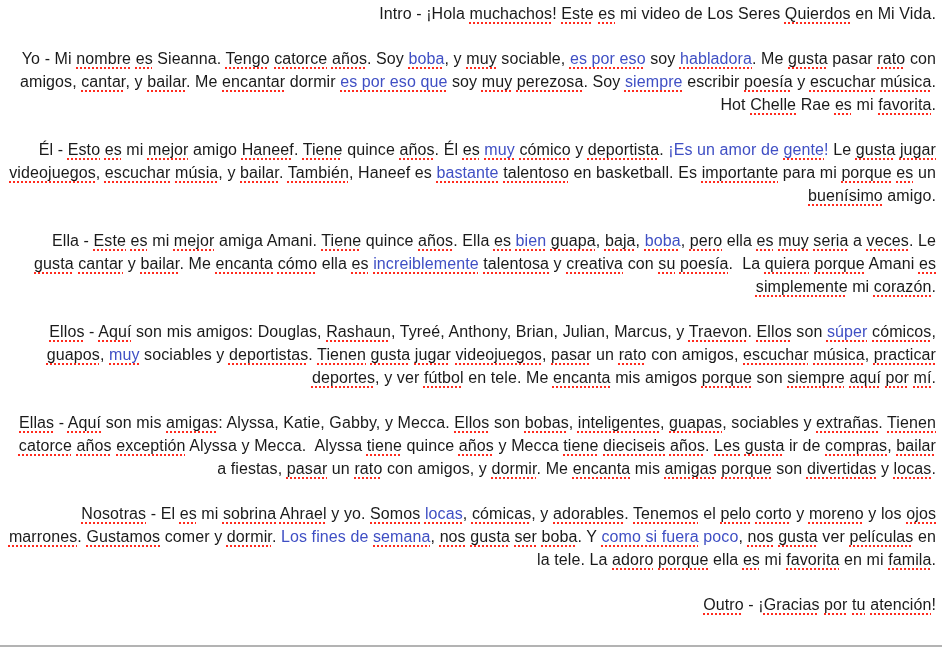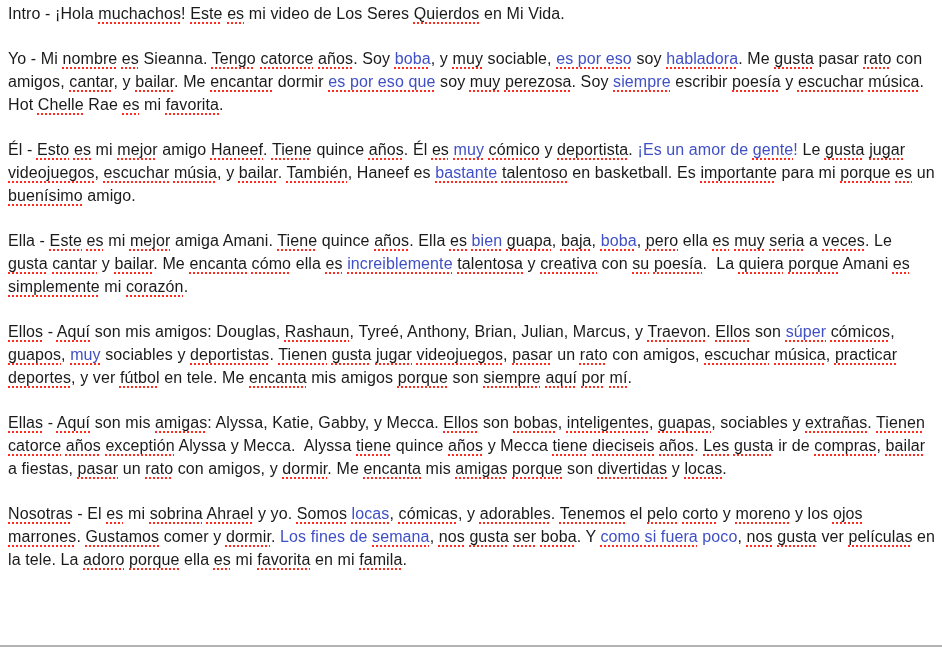--- a/index.html
+++ b/index.html
@@ -12,20 +12,21 @@
     font-family: "Liberation Sans", sans-serif;
   }
   main {
     position: relative;
     width: 942px;
     height: 650px;
   }
   #doc {
     padding: 2px 6px 0 8px;
     color: var(--text-color, #1a1a1a);
+    text-align: right;
   }
   #doc p {
     margin: 0 0 22px 0;
     font-size: 16px;
     line-height: 23px;
     white-space: pre-wrap;
     letter-spacing: 0.1px;
   }
   
   .sp {
@@ -53,15 +54,16 @@
 
 <main>
   <div id="doc">
       <p><span>Intro - ¡Hola </span><span class="sp">muchachos</span><span>! </span><span class="sp">Este</span><span> </span><span class="sp">es</span><span> mi video de Los Seres </span><span class="sp">Quierdos</span><span> en Mi Vida.</span></p>
       <p><span>Yo - Mi </span><span class="sp">nombre</span><span> </span><span class="sp">es</span><span> Sieanna. </span><span class="sp">Tengo</span><span> </span><span class="sp">catorce</span><span> </span><span class="sp">años</span><span>. Soy </span><span class="sp lk">boba</span><span>, y </span><span class="sp">muy</span><span> sociable, </span><span class="sp lk">es por eso</span><span> soy </span><span class="sp lk">habladora</span><span>. Me </span><span class="sp">gusta</span><span> pasar </span><span class="sp">rato</span><span> con amigos, </span><span class="sp">cantar</span><span>, y </span><span class="sp">bailar</span><span>. Me </span><span class="sp">encantar</span><span> dormir </span><span class="sp lk">es por eso que</span><span> soy </span><span class="sp">muy</span><span> </span><span class="sp">perezosa</span><span>. Soy </span><span class="sp lk">siempre</span><span> escribir </span><span class="sp">poesía</span><span> y </span><span class="sp">escuchar</span><span> </span><span class="sp">música</span><span>. Hot </span><span class="sp">Chelle</span><span> Rae </span><span class="sp">es</span><span> mi </span><span class="sp">favorita</span><span>.</span></p>
       <p><span>Él - </span><span class="sp">Esto</span><span> </span><span class="sp">es</span><span> mi </span><span class="sp">mejor</span><span> amigo </span><span class="sp">Haneef</span><span>. </span><span class="sp">Tiene</span><span> quince </span><span class="sp">años</span><span>. Él </span><span class="sp">es</span><span> </span><span class="sp lk">muy</span><span> </span><span class="sp">cómico</span><span> y </span><span class="sp">deportista</span><span>. </span><span class="lk">¡Es un amor de </span><span class="sp lk">gente</span><span class="lk">!</span><span> Le </span><span class="sp">gusta</span><span> </span><span class="sp">jugar</span><span> </span><span class="sp">videojuegos</span><span>, </span><span class="sp">escuchar</span><span> </span><span class="sp">músia</span><span>, y </span><span class="sp">bailar</span><span>. </span><span class="sp">También</span><span>, Haneef es </span><span class="sp lk">bastante</span><span> </span><span class="sp">talentoso</span><span> en basketball. Es </span><span class="sp">importante</span><span> para mi </span><span class="sp">porque</span><span> </span><span class="sp">es</span><span> un </span><span class="sp">buenísimo</span><span> amigo.</span></p>
       <p><span>Ella - </span><span class="sp">Este</span><span> </span><span class="sp">es</span><span> mi </span><span class="sp">mejor</span><span> amiga Amani. </span><span class="sp">Tiene</span><span> quince </span><span class="sp">años</span><span>. Ella </span><span class="sp">es</span><span> </span><span class="sp lk">bien</span><span> </span><span class="sp">guapa</span><span>, </span><span class="sp">baja</span><span>, </span><span class="sp lk">boba</span><span>, </span><span class="sp">pero</span><span> ella </span><span class="sp">es</span><span> </span><span class="sp">muy</span><span> </span><span class="sp">seria</span><span> a </span><span class="sp">veces</span><span>. Le </span><span class="sp">gusta</span><span> </span><span class="sp">cantar</span><span> y </span><span class="sp">bailar</span><span>. Me </span><span class="sp">encanta</span><span> </span><span class="sp">cómo</span><span> ella </span><span class="sp">es</span><span> </span><span class="sp lk">increiblemente</span><span> </span><span class="sp">talentosa</span><span> y </span><span class="sp">creativa</span><span> con </span><span class="sp">su</span><span> </span><span class="sp">poesía</span><span>.  La </span><span class="sp">quiera</span><span> </span><span class="sp">porque</span><span> Amani </span><span class="sp">es</span><span> </span><span class="sp">simplemente</span><span> mi </span><span class="sp">corazón</span><span>.</span></p>
       <p><span class="sp">Ellos</span><span> - </span><span class="sp">Aquí</span><span> son mis amigos: Douglas, </span><span class="sp">Rashaun</span><span>, Tyreé, Anthony, Brian, Julian, Marcus, y </span><span class="sp">Traevon</span><span>. </span><span class="sp">Ellos</span><span> son </span><span class="sp lk">súper</span><span> </span><span class="sp">cómicos</span><span>, </span><span class="sp">guapos</span><span>, </span><span class="sp lk">muy</span><span> sociables y </span><span class="sp">deportistas</span><span>. </span><span class="sp">Tienen</span><span> </span><span class="sp">gusta</span><span> </span><span class="sp">jugar</span><span> </span><span class="sp">videojuegos</span><span>, </span><span class="sp">pasar</span><span> un </span><span class="sp">rato</span><span> con amigos, </span><span class="sp">escuchar</span><span> </span><span class="sp">música</span><span>, </span><span class="sp">practicar</span><span> </span><span class="sp">deportes</span><span>, y ver </span><span class="sp">fútbol</span><span> en tele. Me </span><span class="sp">encanta</span><span> mis amigos </span><span class="sp">porque</span><span> son </span><span class="sp">siempre</span><span> </span><span class="sp">aquí</span><span> </span><span class="sp">por</span><span> </span><span class="sp">mí</span><span>.</span></p>
       <p><span class="sp">Ellas</span><span> - </span><span class="sp">Aquí</span><span> son mis </span><span class="sp">amigas</span><span>: Alyssa, Katie, Gabby, y Mecca. </span><span class="sp">Ellos</span><span> son </span><span class="sp">bobas</span><span>, </span><span class="sp">inteligentes</span><span>, </span><span class="sp">guapas</span><span>, sociables y </span><span class="sp">extrañas</span><span>. </span><span class="sp">Tienen</span><span> </span><span class="sp">catorce</span><span> </span><span class="sp">años</span><span> </span><span class="sp">exceptión</span><span> Alyssa y Mecca.  Alyssa </span><span class="sp">tiene</span><span> quince </span><span class="sp">años</span><span> y Mecca </span><span class="sp">tiene</span><span> </span><span class="sp">dieciseis</span><span> </span><span class="sp">años</span><span>. </span><span class="sp">Les</span><span> </span><span class="sp">gusta</span><span> ir de </span><span class="sp">compras</span><span>, </span><span class="sp">bailar</span><span> a fiestas, </span><span class="sp">pasar</span><span> un </span><span class="sp">rato</span><span> con amigos, y </span><span class="sp">dormir</span><span>. Me </span><span class="sp">encanta</span><span> mis </span><span class="sp">amigas</span><span> </span><span class="sp">porque</span><span> son </span><span class="sp">divertidas</span><span> y </span><span class="sp">locas</span><span>.</span></p>
       <p><span class="sp">Nosotras</span><span> - El </span><span class="sp">es</span><span> mi </span><span class="sp">sobrina</span><span> </span><span class="sp">Ahrael</span><span> y yo. </span><span class="sp">Somos</span><span> </span><span class="sp lk">locas</span><span>, </span><span class="sp">cómicas</span><span>, y </span><span class="sp">adorables</span><span>. </span><span class="sp">Tenemos</span><span> el </span><span class="sp">pelo</span><span> </span><span class="sp">corto</span><span> y </span><span class="sp">moreno</span><span> y los </span><span class="sp">ojos</span><span> </span><span class="sp">marrones</span><span>. </span><span class="sp">Gustamos</span><span> comer y </span><span class="sp">dormir</span><span>. </span><span class="lk">Los fines de </span><span class="sp lk">semana</span><span>, </span><span class="sp">nos</span><span> </span><span class="sp">gusta</span><span> </span><span class="sp">ser</span><span> </span><span class="sp">boba</span><span>. Y </span><span class="sp lk">como si fuera</span><span class="lk"> poco</span><span>, </span><span class="sp">nos</span><span> </span><span class="sp">gusta</span><span> ver </span><span class="sp">películas</span><span> en la tele. La </span><span class="sp">adoro</span><span> </span><span class="sp">porque</span><span> ella </span><span class="sp">es</span><span> mi </span><span class="sp">favorita</span><span> en mi </span><span class="sp">famila</span><span>.</span></p>
+      <p><span class="sp">Outro</span><span> - ¡</span><span class="sp">Gracias</span><span> </span><span class="sp">por</span><span> </span><span class="sp">tu</span><span> </span><span class="sp">atención</span><span>!</span></p>
     </div>
   <div class="bottom-line"></div>
 </main>
 
 </body></html>

